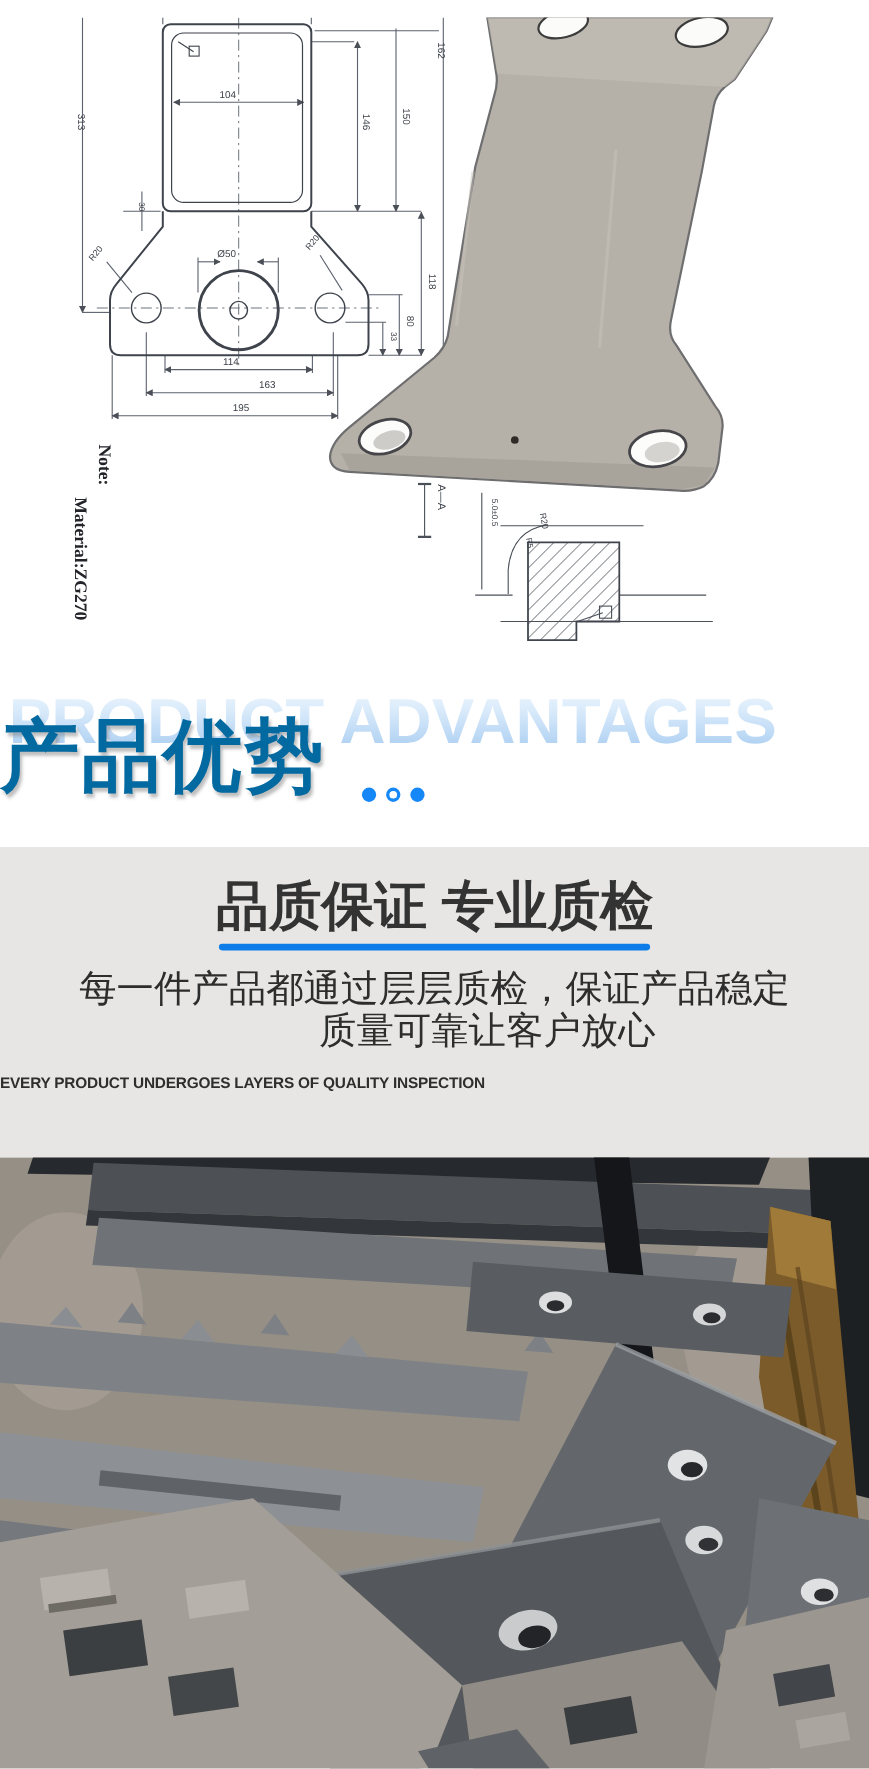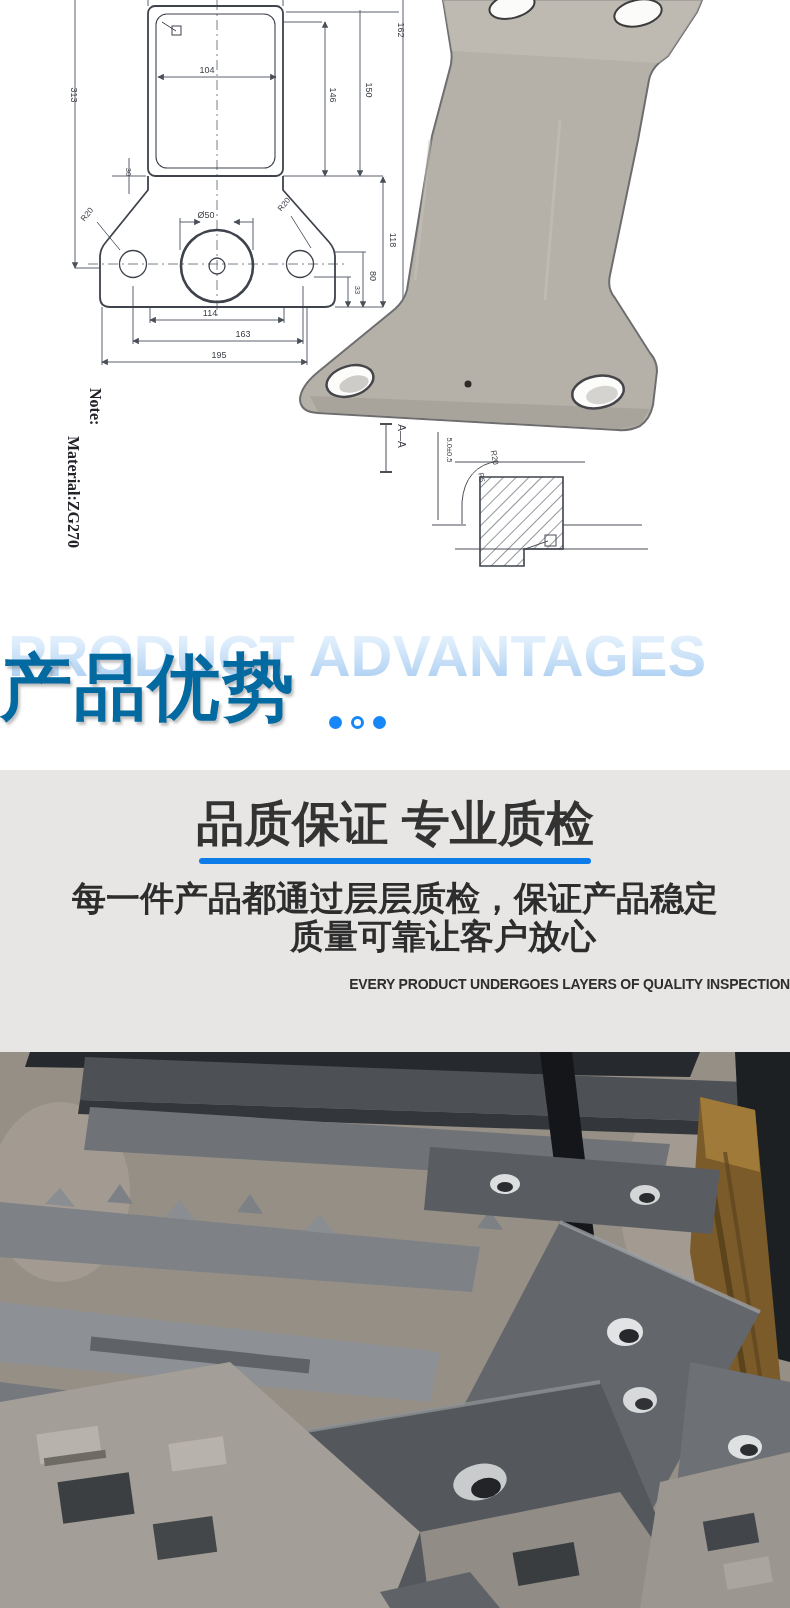--- a/index.html
+++ b/index.html
@@ -1,43 +1,43 @@
 <!DOCTYPE html>
 <html><head>
 <meta charset="utf-8">
 <style>
   html,body{margin:0;padding:0;background:#ffffff;}
   .page{position:relative;width:790px;height:1608px;background:#ffffff;overflow:hidden;
         font-family:"Liberation Sans",sans-serif;}
   
-  .hero{position:absolute;top:0;left:0;width:790px;height:600px;background:#ffffff;}
+  .hero{position:absolute;top:16px;left:0;width:790px;height:600px;background:#ffffff;}
   .hero svg{position:absolute;top:0;left:0;}
   
   .advantages{position:absolute;top:600px;left:0;width:714px;height:170px;background:#ffffff;}
   .adv-bg{position:absolute;top:22px;left:0;width:100%;text-align:center;white-space:nowrap;
           font-size:58px;font-weight:bold;letter-spacing:0px;
           background:linear-gradient(180deg,#f3f9fe 0%,#d7e9fa 38%,#a2c9f0 100%);
           -webkit-background-clip:text;background-clip:text;color:transparent;}
   .adv-title{position:absolute;top:40px;left:0;width:100%;text-align:left;margin:0;
              font-size:72px;font-weight:900;letter-spacing:2px;color:#0369a1;
              text-shadow:2px 3px 3px rgba(110,110,110,0.45);}
   .dots{position:absolute;top:116px;left:0;width:100%;text-align:center;line-height:0;}
   .dot{display:inline-block;width:13px;height:13px;border-radius:50%;margin:0 4.5px;box-sizing:border-box;vertical-align:middle;}
   .dot.filled{background:#1687f7;}
   .dot.hollow{border:3px solid #1687f7;background:transparent;}
   
   .quality-card{position:absolute;top:770px;left:0;width:790px;height:282px;background:#e7e6e5;}
   .qc-heading{position:absolute;top:22px;left:0;width:100%;text-align:center;margin:0;
               font-size:48px;font-weight:bold;color:#333333;white-space:nowrap;}
   .qc-underline{position:absolute;top:88px;left:199px;width:392px;height:6px;background:#0c7ce8;border-radius:3px;}
   .qc-body{position:absolute;left:0;width:100%;text-align:center;margin:0;
-           font-size:34px;font-weight:700;color:#2d2d2d;white-space:nowrap;}
+           font-size:34px;font-weight:400;color:#2d2d2d;white-space:nowrap;}
   .qc-body.l1{top:106px;}
   .qc-body.l2{top:144px;margin-left:48px;}
-  .qc-en{position:absolute;left:0;width:100%;text-align:right;margin:0;
+  .qc-en{position:absolute;left:0;width:100%;text-align:left;margin:0;
          font-size:14px;font-weight:bold;letter-spacing:-0.2px;color:#2e2e2e;white-space:nowrap;}
   .qc-en.l1{top:206px;}
   .qc-en.l2{top:229px;}
   
   .photo{position:absolute;top:1052px;left:0;width:790px;height:556px;overflow:hidden;}
 </style>
 </head>
 <body>
 
 <div class="page">

